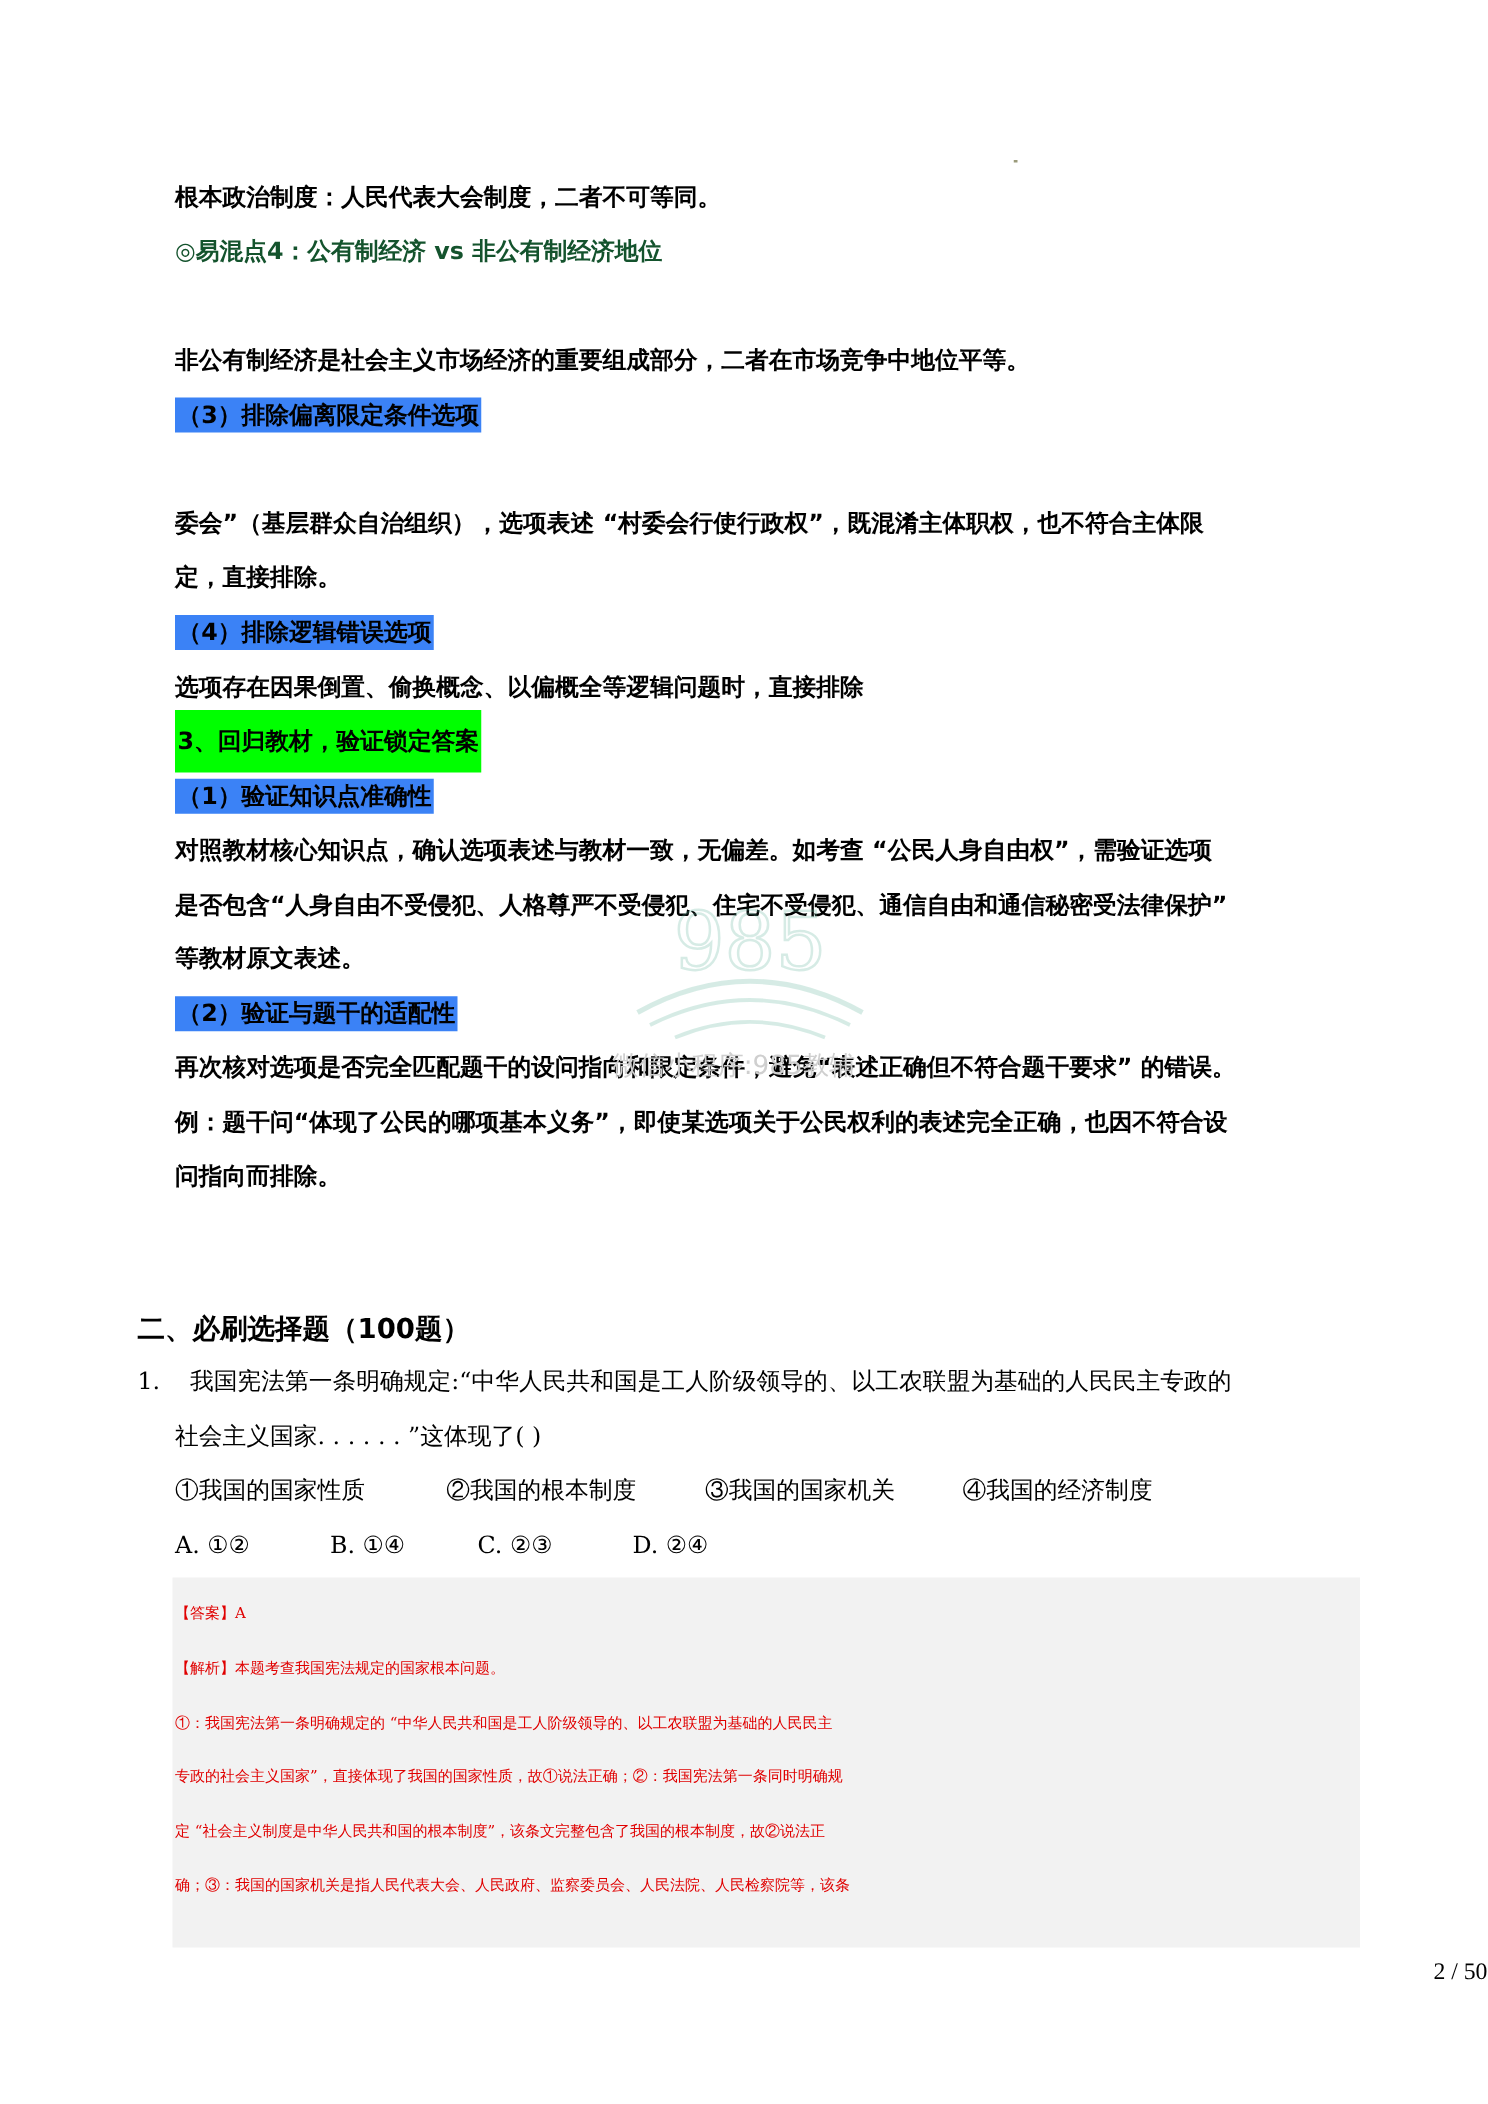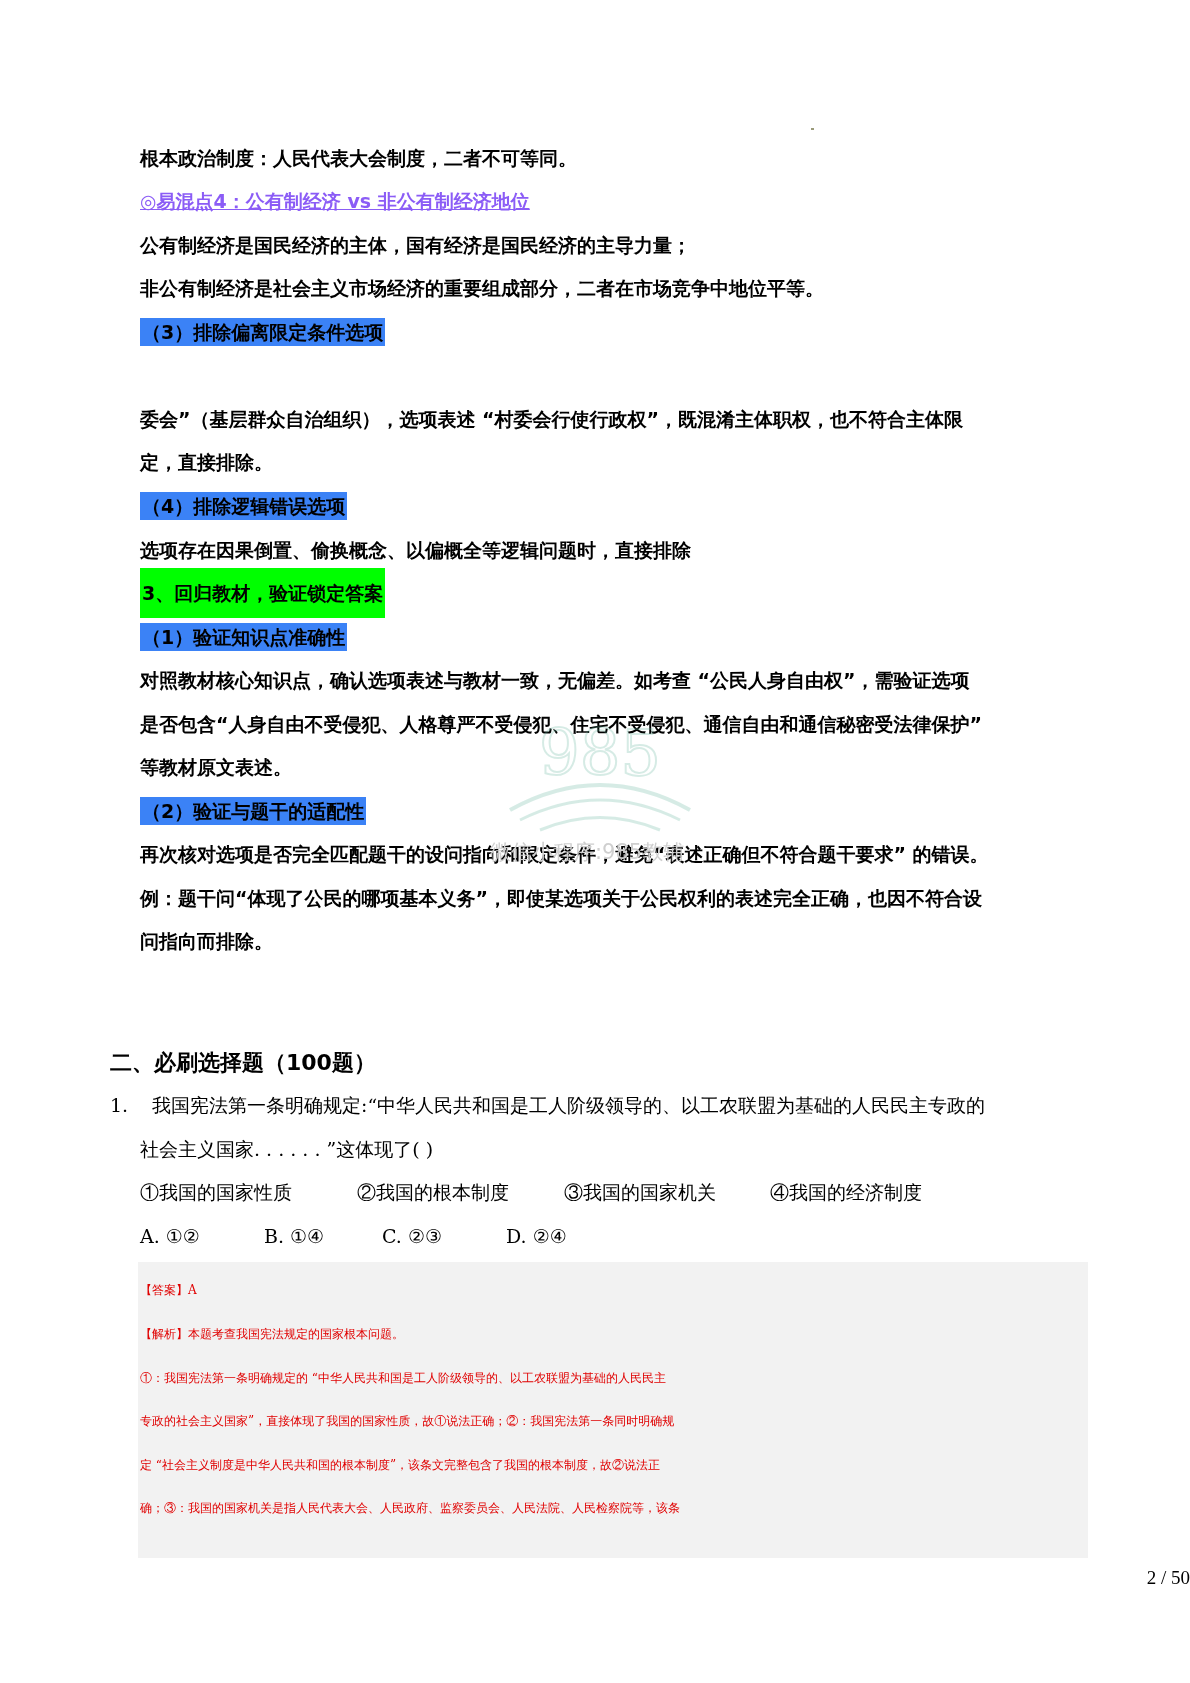--- a/index.html
+++ b/index.html
@@ -1,21 +1,21 @@
 <!DOCTYPE html>
 <html><head>
 <meta charset="utf-8">
 <style>
   html, body { margin: 0; padding: 0; background: #ffffff; }
   body { width: 1190px; height: 1683px; position: relative; overflow: hidden;
          font-family: "DejaVu Sans", "Liberation Sans", sans-serif; color: #000; }
   .page { position: absolute; left: 0; top: 0; width: 972px; height: 1683px; border-radius: 18px; }
   .line { position: absolute; left: 140px; font-size: 19px; line-height: 24px; white-space: nowrap; }
   .bold { font-weight: bold; }
-  .red { color: #8b5cf6; text-decoration: underline; }
+  .red { color: #14532d; }
   .hl-yellow { background: #3b82f6; padding: 3px 2px; }
   .hl-green { background: #00ff00; padding: 14px 2px; }
   .serif { font-family: "DejaVu Serif", "Liberation Serif", serif; font-weight: normal; }
   .answer-box { position: absolute; left: 138px; top: 1262px; width: 950px; height: 296px; background: #f2f2f2; }
   .ans-line { position: absolute; left: 140px; font-size: 12px; line-height: 24px; white-space: nowrap; color: #e00000;
               font-family: "DejaVu Serif", "Liberation Serif", serif; }
   .heading2 { position: absolute; left: 110px; top: 1048px; font-size: 22px; font-weight: bold; }
   .footer { position: absolute; top: 1567px; left: 0; width: 1190px; text-align: right; font-size: 19px;
             font-family: "Liberation Serif", serif; }
   .watermark { position: absolute; left: 480px; top: 700px; width: 240px; height: 160px; opacity: 0.25; pointer-events: none; }
@@ -23,21 +23,20 @@
   .dot { position: absolute; left: 811px; top: 128px; width: 3px; height: 2px; background: #9a9a7a; }
 </style>
 </head>
 <body>
 
 <div class="page">
   <div class="dot"></div>
 
   <div class="line bold" style="top:146px">根本政治制度：人民代表大会制度，二者不可等同。</div>
   <div class="line bold red" style="top:189px">◎易混点4：公有制经济 vs 非公有制经济地位</div>
-  <div class="line bold" style="top:233px">公有制经济是国民经济的主体，国有经济是国民经济的主导力量；</div>
   <div class="line bold" style="top:276px">非公有制经济是社会主义市场经济的重要组成部分，二者在市场竞争中地位平等。</div>
   <div class="line bold" style="top:320px"><span class="hl-yellow">（3）排除偏离限定条件选项</span></div>
   <div class="line bold" style="top:407px">委会”（基层群众自治组织），选项表述 “村委会行使行政权”，既混淆主体职权，也不符合主体限</div>
   <div class="line bold" style="top:450px">定，直接排除。</div>
   <div class="line bold" style="top:494px"><span class="hl-yellow">（4）排除逻辑错误选项</span></div>
   <div class="line bold" style="top:538px">选项存在因果倒置、偷换概念、以偏概全等逻辑问题时，直接排除</div>
   <div class="line bold" style="top:581px"><span class="hl-green">3、回归教材，验证锁定答案</span></div>
   <div class="line bold" style="top:625px"><span class="hl-yellow">（1）验证知识点准确性</span></div>
   <div class="line bold" style="top:668px">对照教材核心知识点，确认选项表述与教材一致，无偏差。如考查 “公民人身自由权”，需验证选项</div>
   <div class="line bold" style="top:712px">是否包含“人身自由不受侵犯、人格尊严不受侵犯、住宅不受侵犯、通信自由和通信秘密受法律保护”</div>

